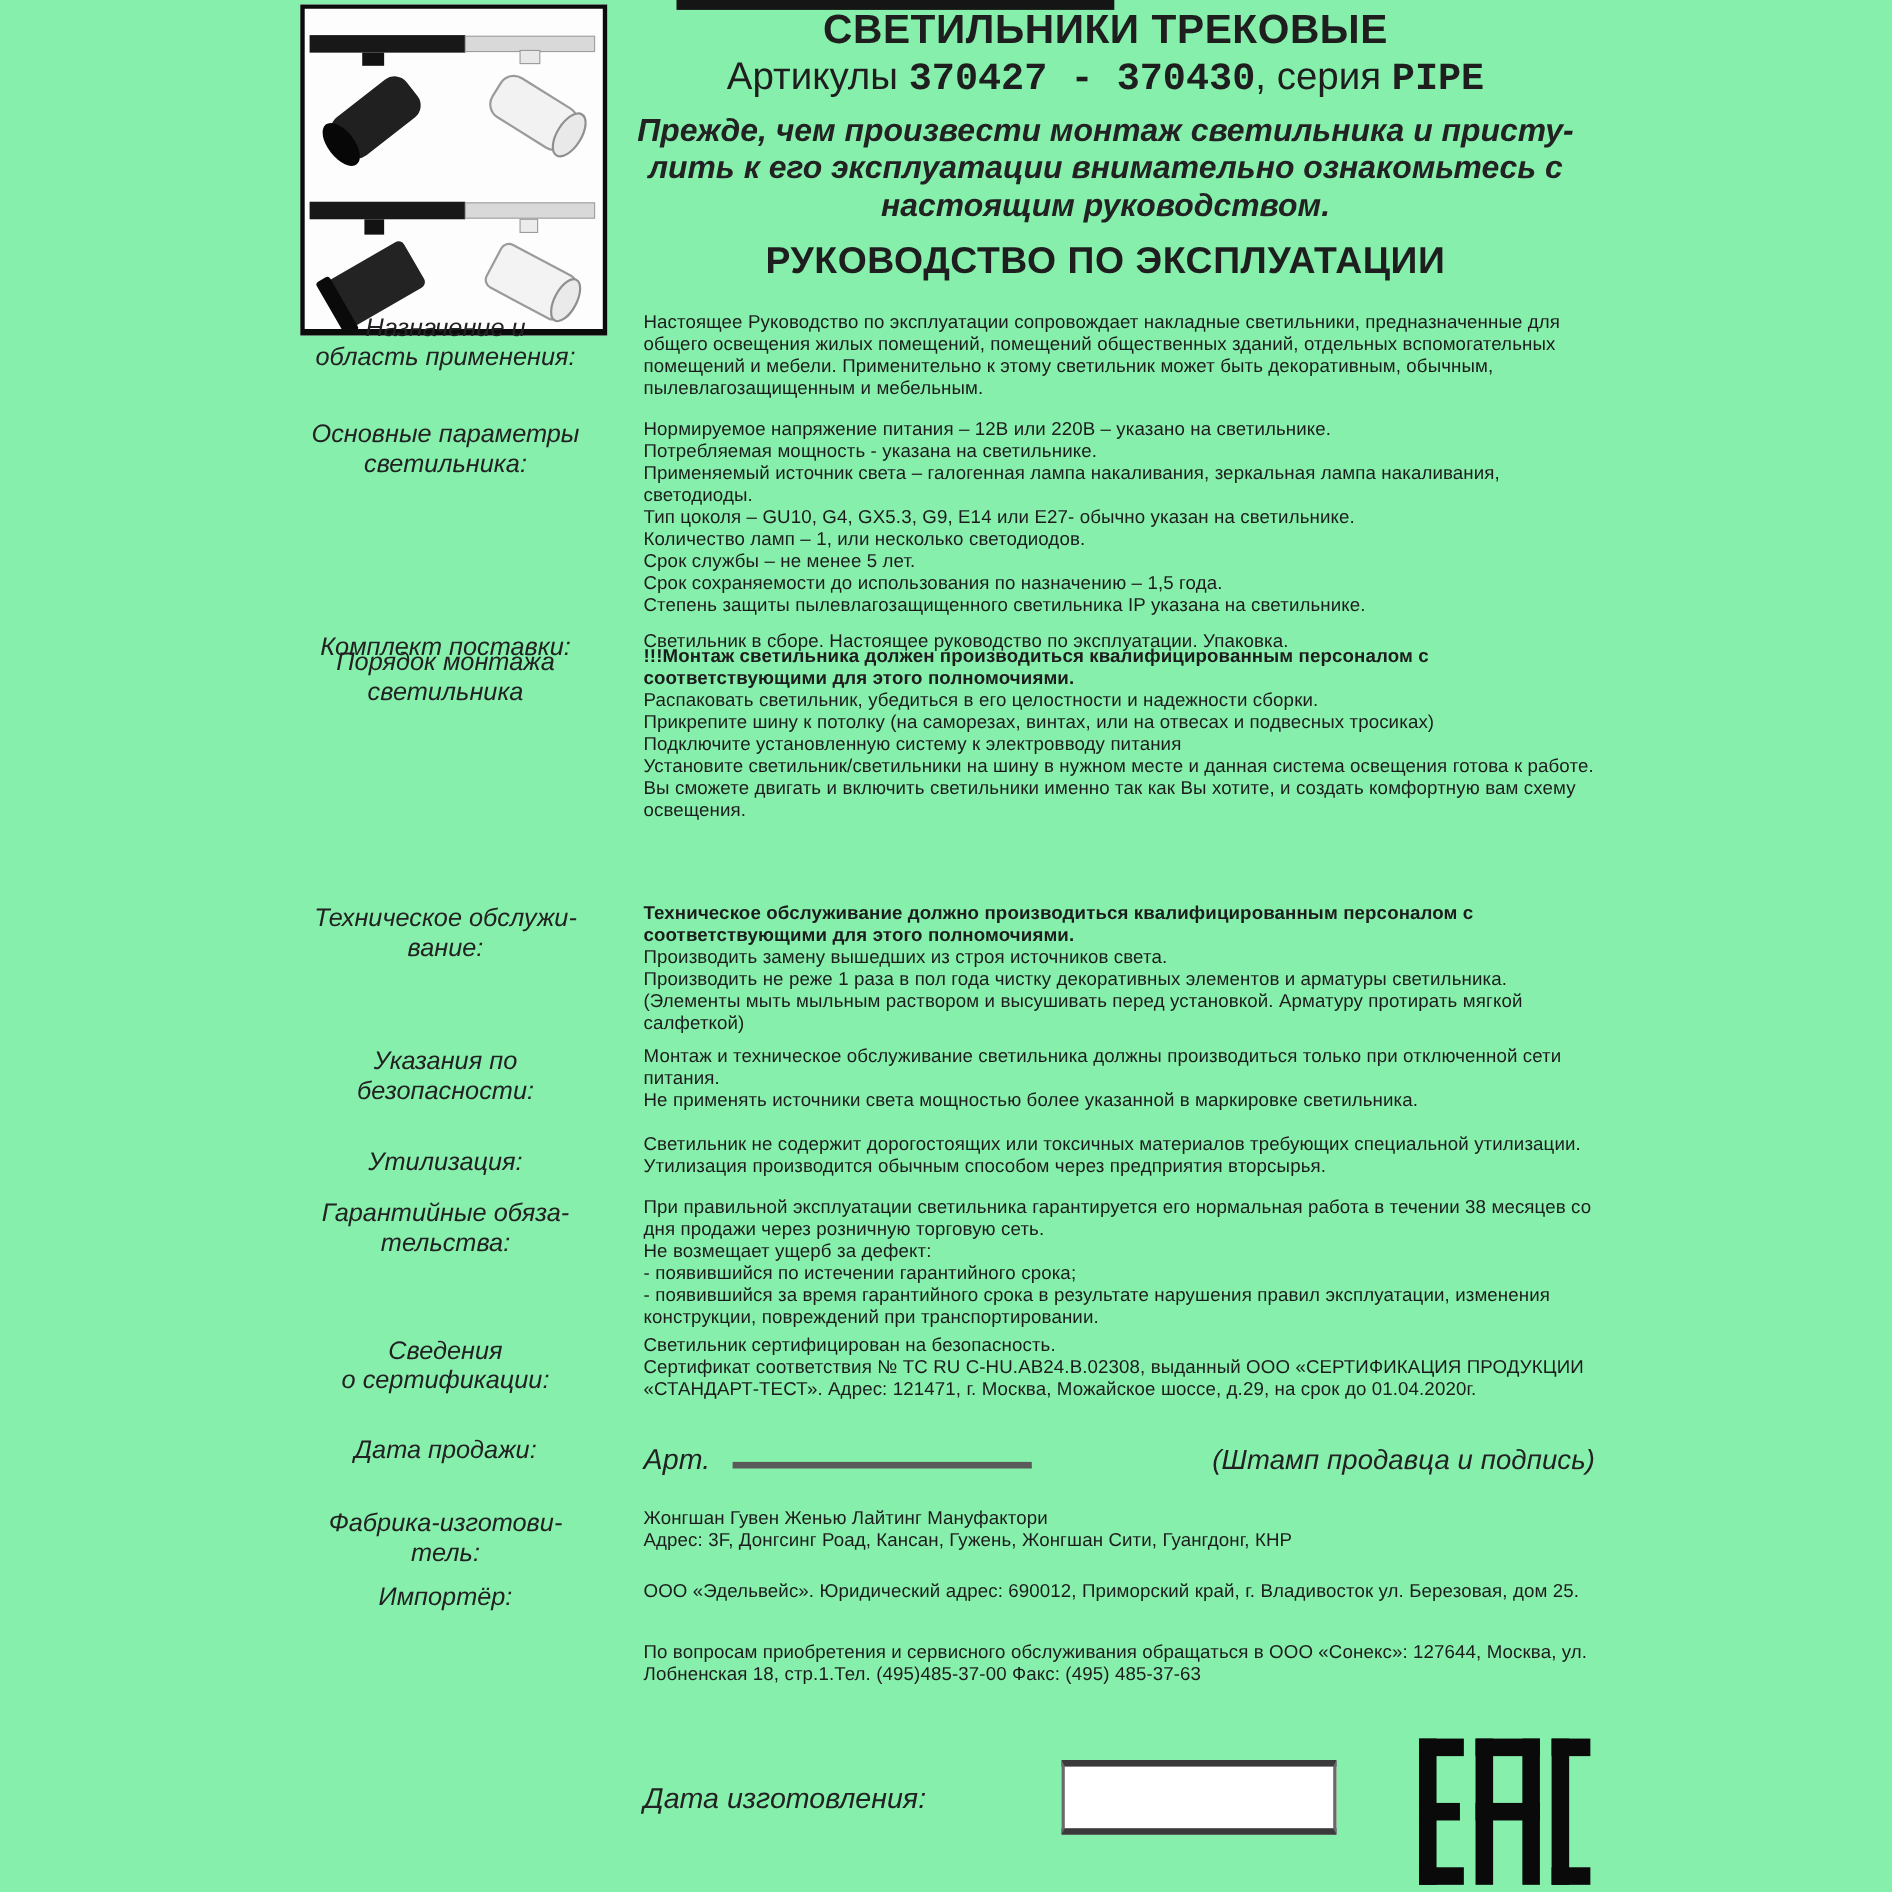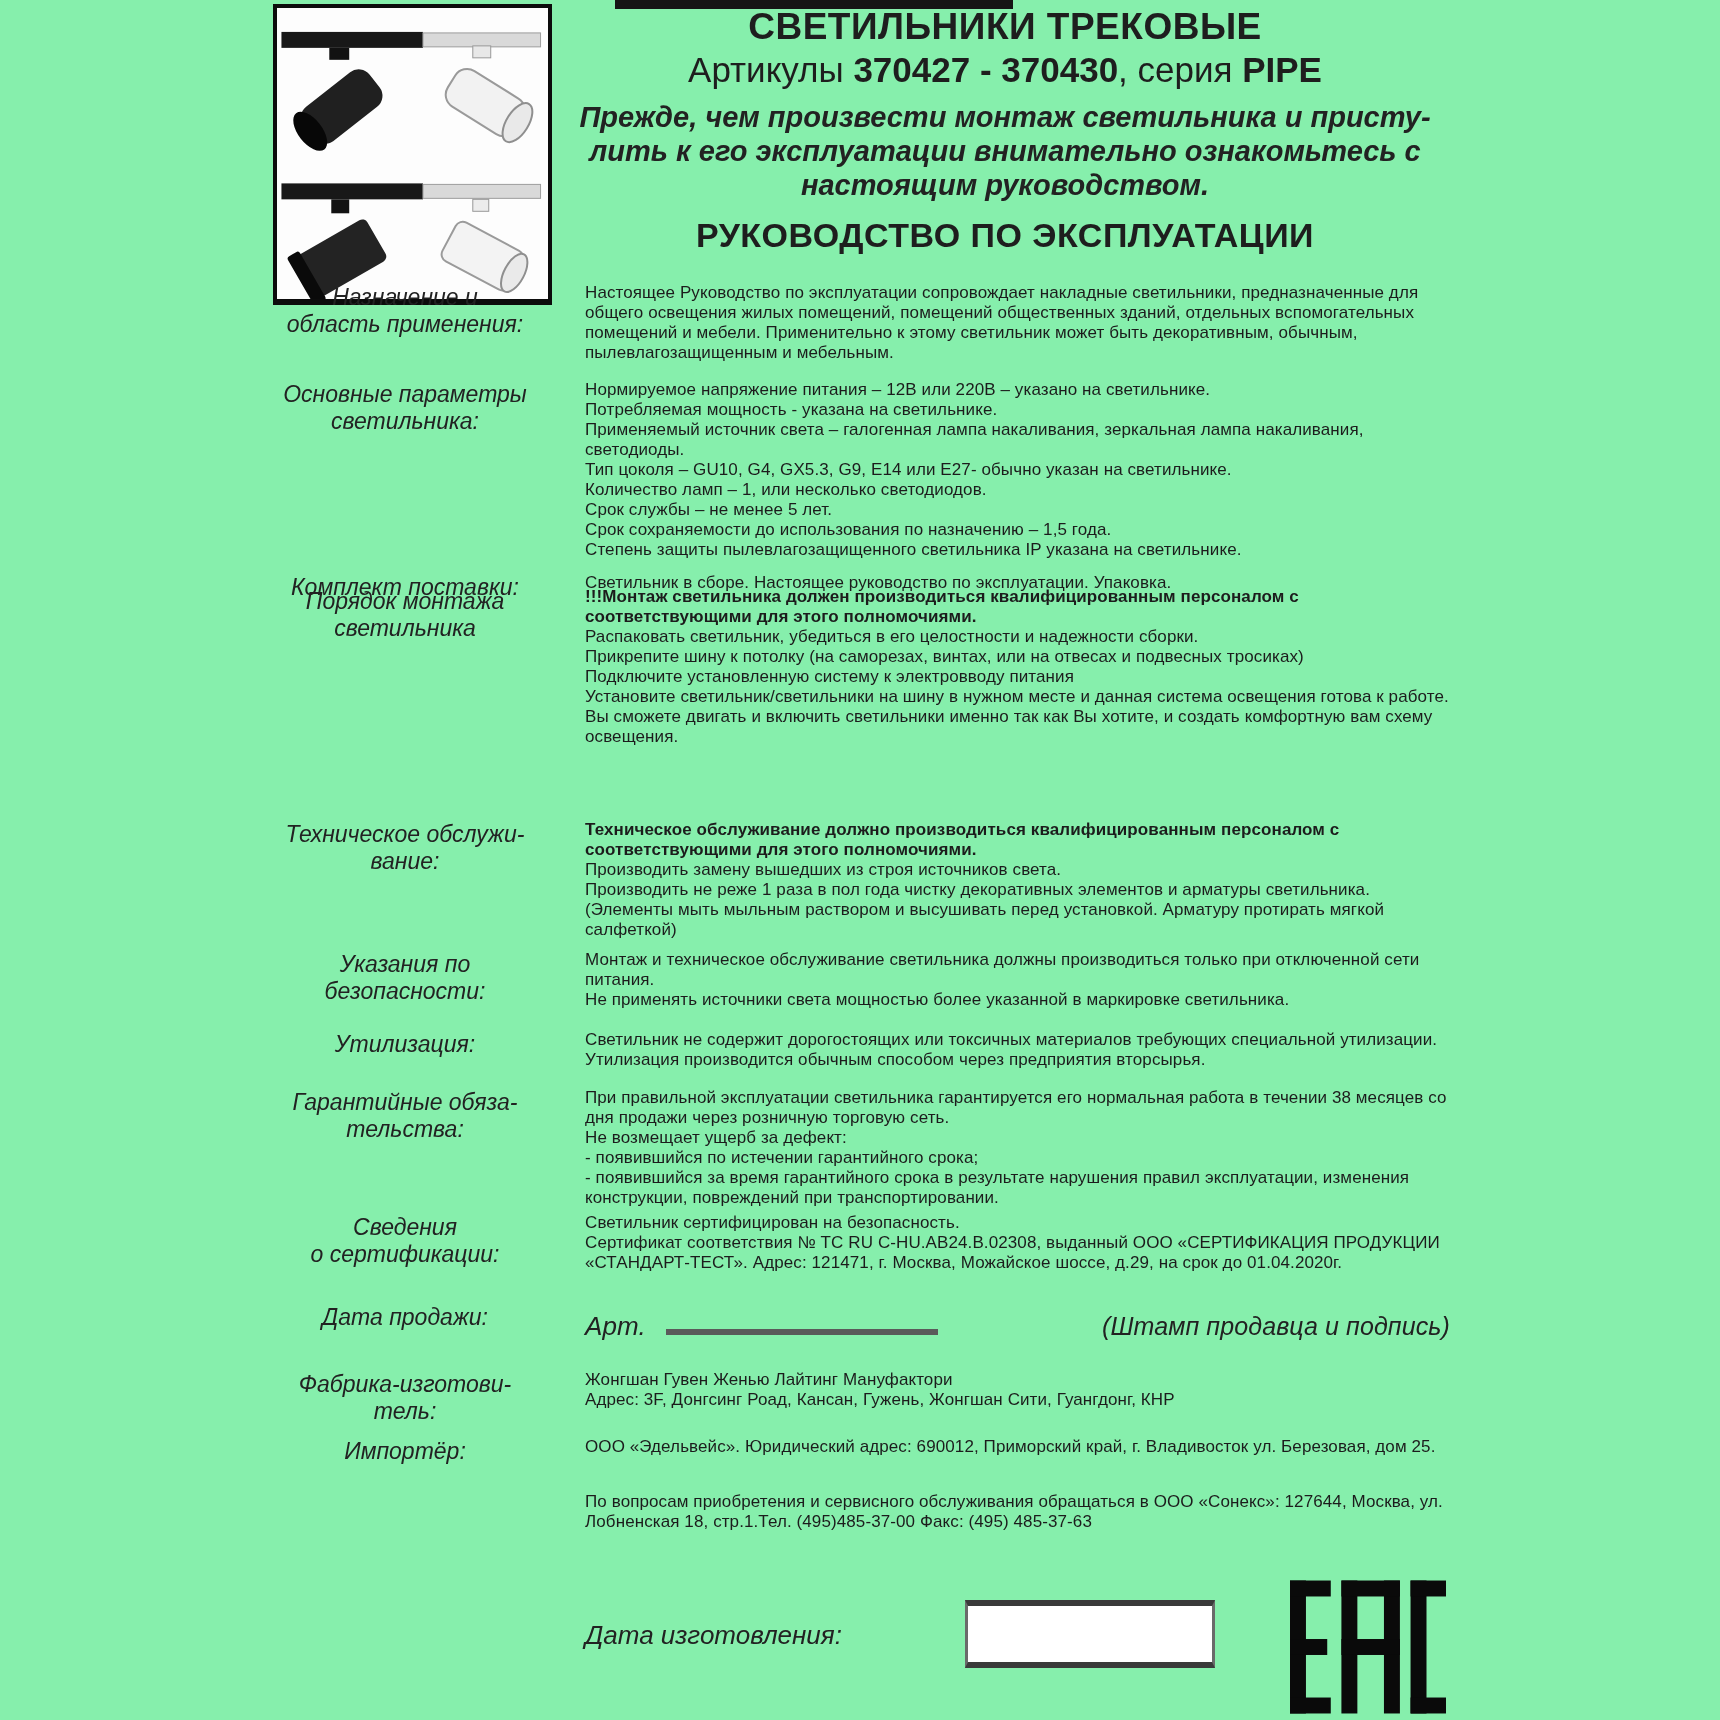--- a/index.html
+++ b/index.html
@@ -24,21 +24,21 @@
     border: 4px solid #0c0c0c; border-bottom-width: 6px; box-sizing: border-box; background: #fdfdfd;
   }
   .photo-box svg { width: 100%; height: 100%; display: block; }
 
   
   .header {
     position: absolute; left: 545px; top: 6px; width: 920px; text-align: center;
   }
   .product-title { font-size: 37px; font-weight: bold; letter-spacing: 0.5px; line-height: 42px; }
   .articles-line { font-size: 35px; line-height: 44px; }
-  .articles-line b { font-weight: bold; }
+  .articles-line b { font-weight: bold; font-family: Liberation Mono, monospace; }
   .notice {
     font-size: 29px; font-style: italic; font-weight: bold; line-height: 34px;
     margin-top: 8px; white-space: pre-line; color: #222;
   }
   .manual-title { font-size: 34px; font-weight: bold; margin-top: 14px; letter-spacing: 0.5px; }
 
   
   .sections { position: absolute; left: 250px; top: 0; width: 1200px; height: 1720px; }
   .sec-row { position: absolute; left: 0; width: 1200px; display: flex; align-items: flex-start; }
   .sec-label {
@@ -48,21 +48,21 @@
   .sec-body { flex: 1; padding-left: 25px; font-size: 17px; line-height: 20px; color: #1c1c1c; letter-spacing: 0.1px; }
   .sec-para { margin: 0; }
   .sec-para.bold { font-weight: bold; }
 
   .sec-row-0 { top: 283px; }
   .sec-row-1 { top: 380px; }
   .sec-row-2 { top: 573px; justify-content: space-between; }
   .sec-row-3 { top: 587px; }
   .sec-row-4 { top: 820px; }
   .sec-row-5 { top: 950px; justify-content: flex-end; }
-  .sec-row-6 { top: 1030px; }
+  .sec-row-6 { top: 1030px; align-items: flex-end; }
   .sec-row-7 { top: 1088px; }
   .sec-row-8 { top: 1213px; }
 
   
   .sale-row { top: 1303px; }
   .sale-body { display: flex; align-items: baseline; font-size: 26px; }
   .art-label { font-style: italic; color: #222; }
   .art-line {
     width: 272px; height: 26px; margin-left: 20px;
     border-bottom: 6px solid #5a5a5a;

